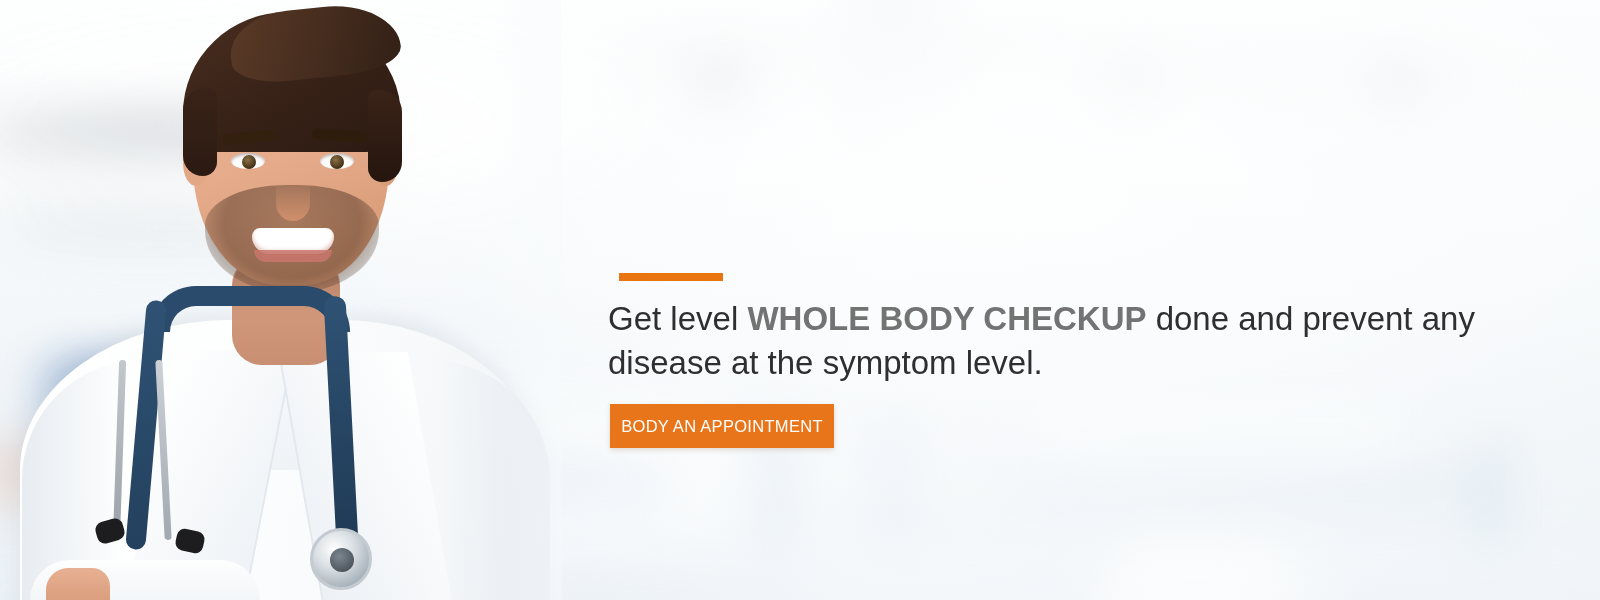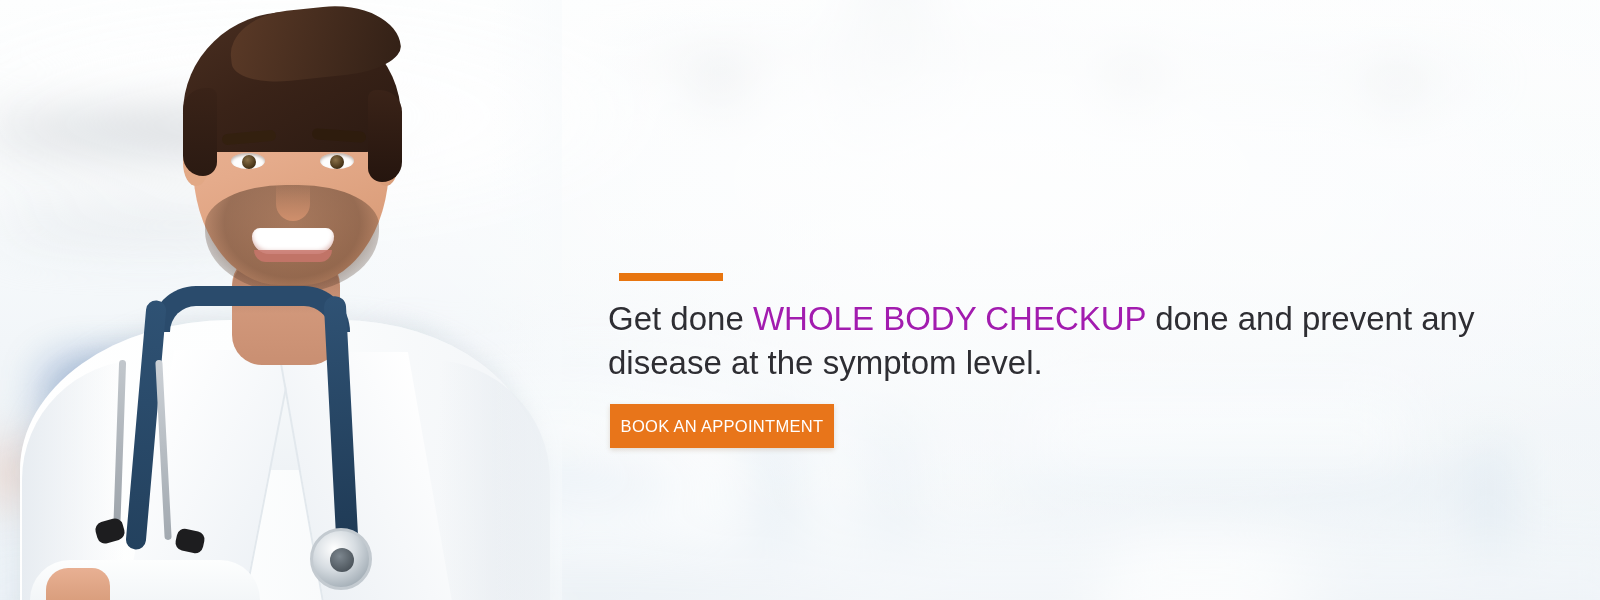--- a/index.html
+++ b/index.html
@@ -384,22 +384,22 @@
   .subhead {
     position:absolute; top:297px; left:0;
     width:900px;
     font-size:33px;
     line-height:1.33;
     color:#2e2e33;
     font-weight:normal;
     text-shadow:0 1px 2px rgba(255,255,255,.8);
   }
   .subhead .hl {
-    color:#a21caf;
-    font-weight:normal;
+    color:#737373;
+    font-weight:bold;
   }
 
   .cta {
     position:absolute; top:404px; left:2px;
     width:224px; height:44px;
     background:#e8751a;
     border:none;
     color:#ffffff;
     font-size:16.5px;
     font-family:"Liberation Sans", sans-serif;
@@ -484,19 +484,19 @@
     <div class="hand"></div>
     <div class="edge-fade"></div>
   </div>
 
   <div class="content">
 
 
     <div class="accent-bar"></div>
 
     <p class="subhead">
-      <span>Get done </span><span class="hl">WHOLE BODY CHECKUP</span><span> done and prevent any disease at the symptom level.</span>
+      <span>Get level </span><span class="hl">WHOLE BODY CHECKUP</span><span> done and prevent any disease at the symptom level.</span>
     </p>
 
-    <button class="cta">BOOK AN APPOINTMENT</button>
+    <button class="cta">BODY AN APPOINTMENT</button>
 
   </div>
 </div>
 
 </body></html>

